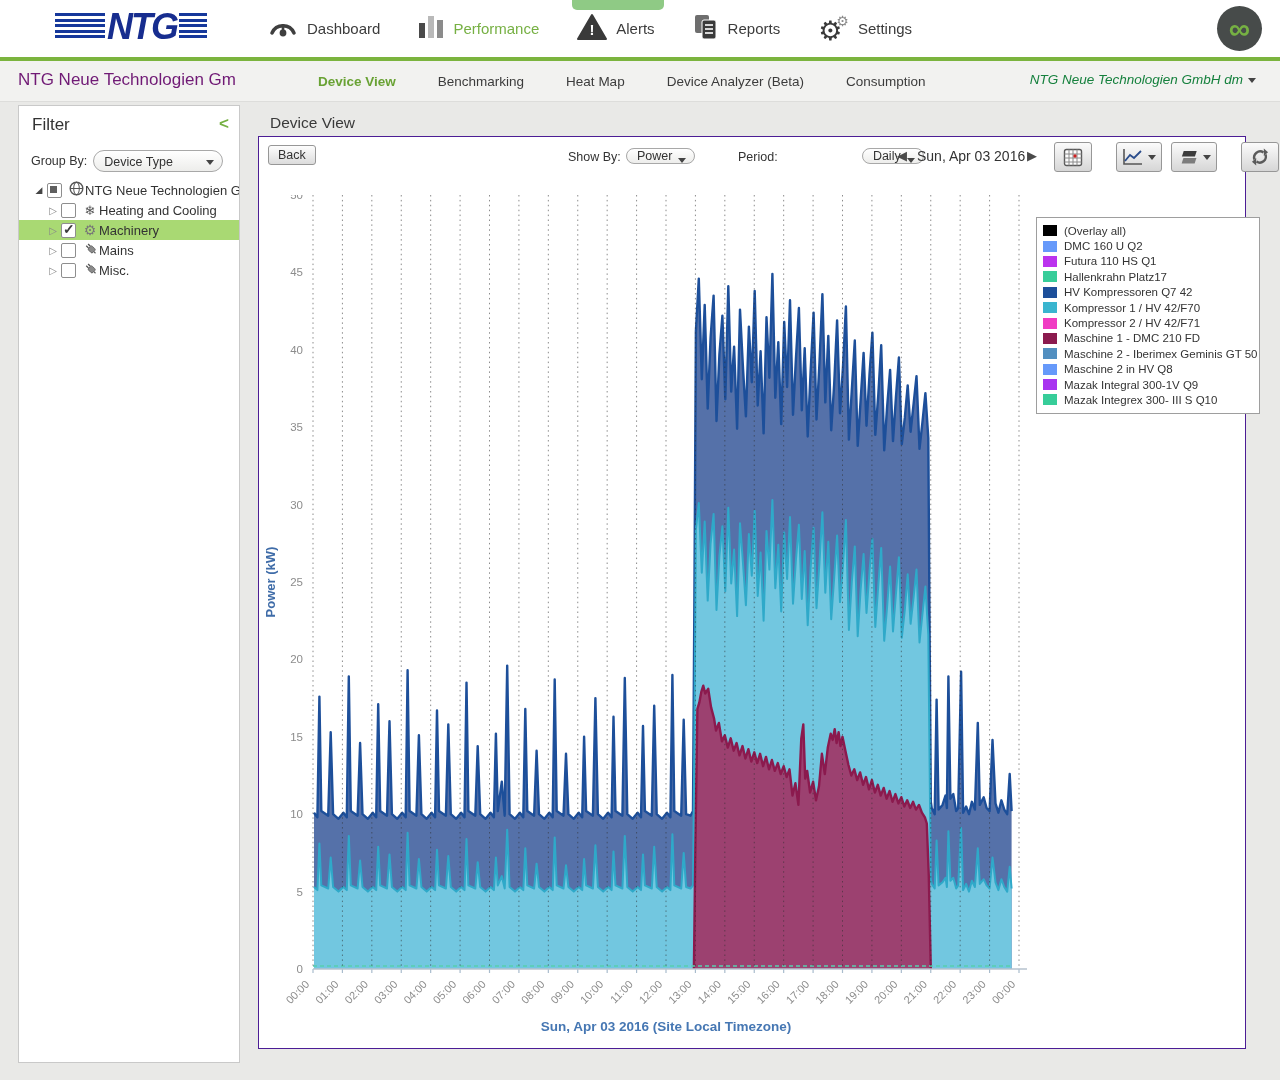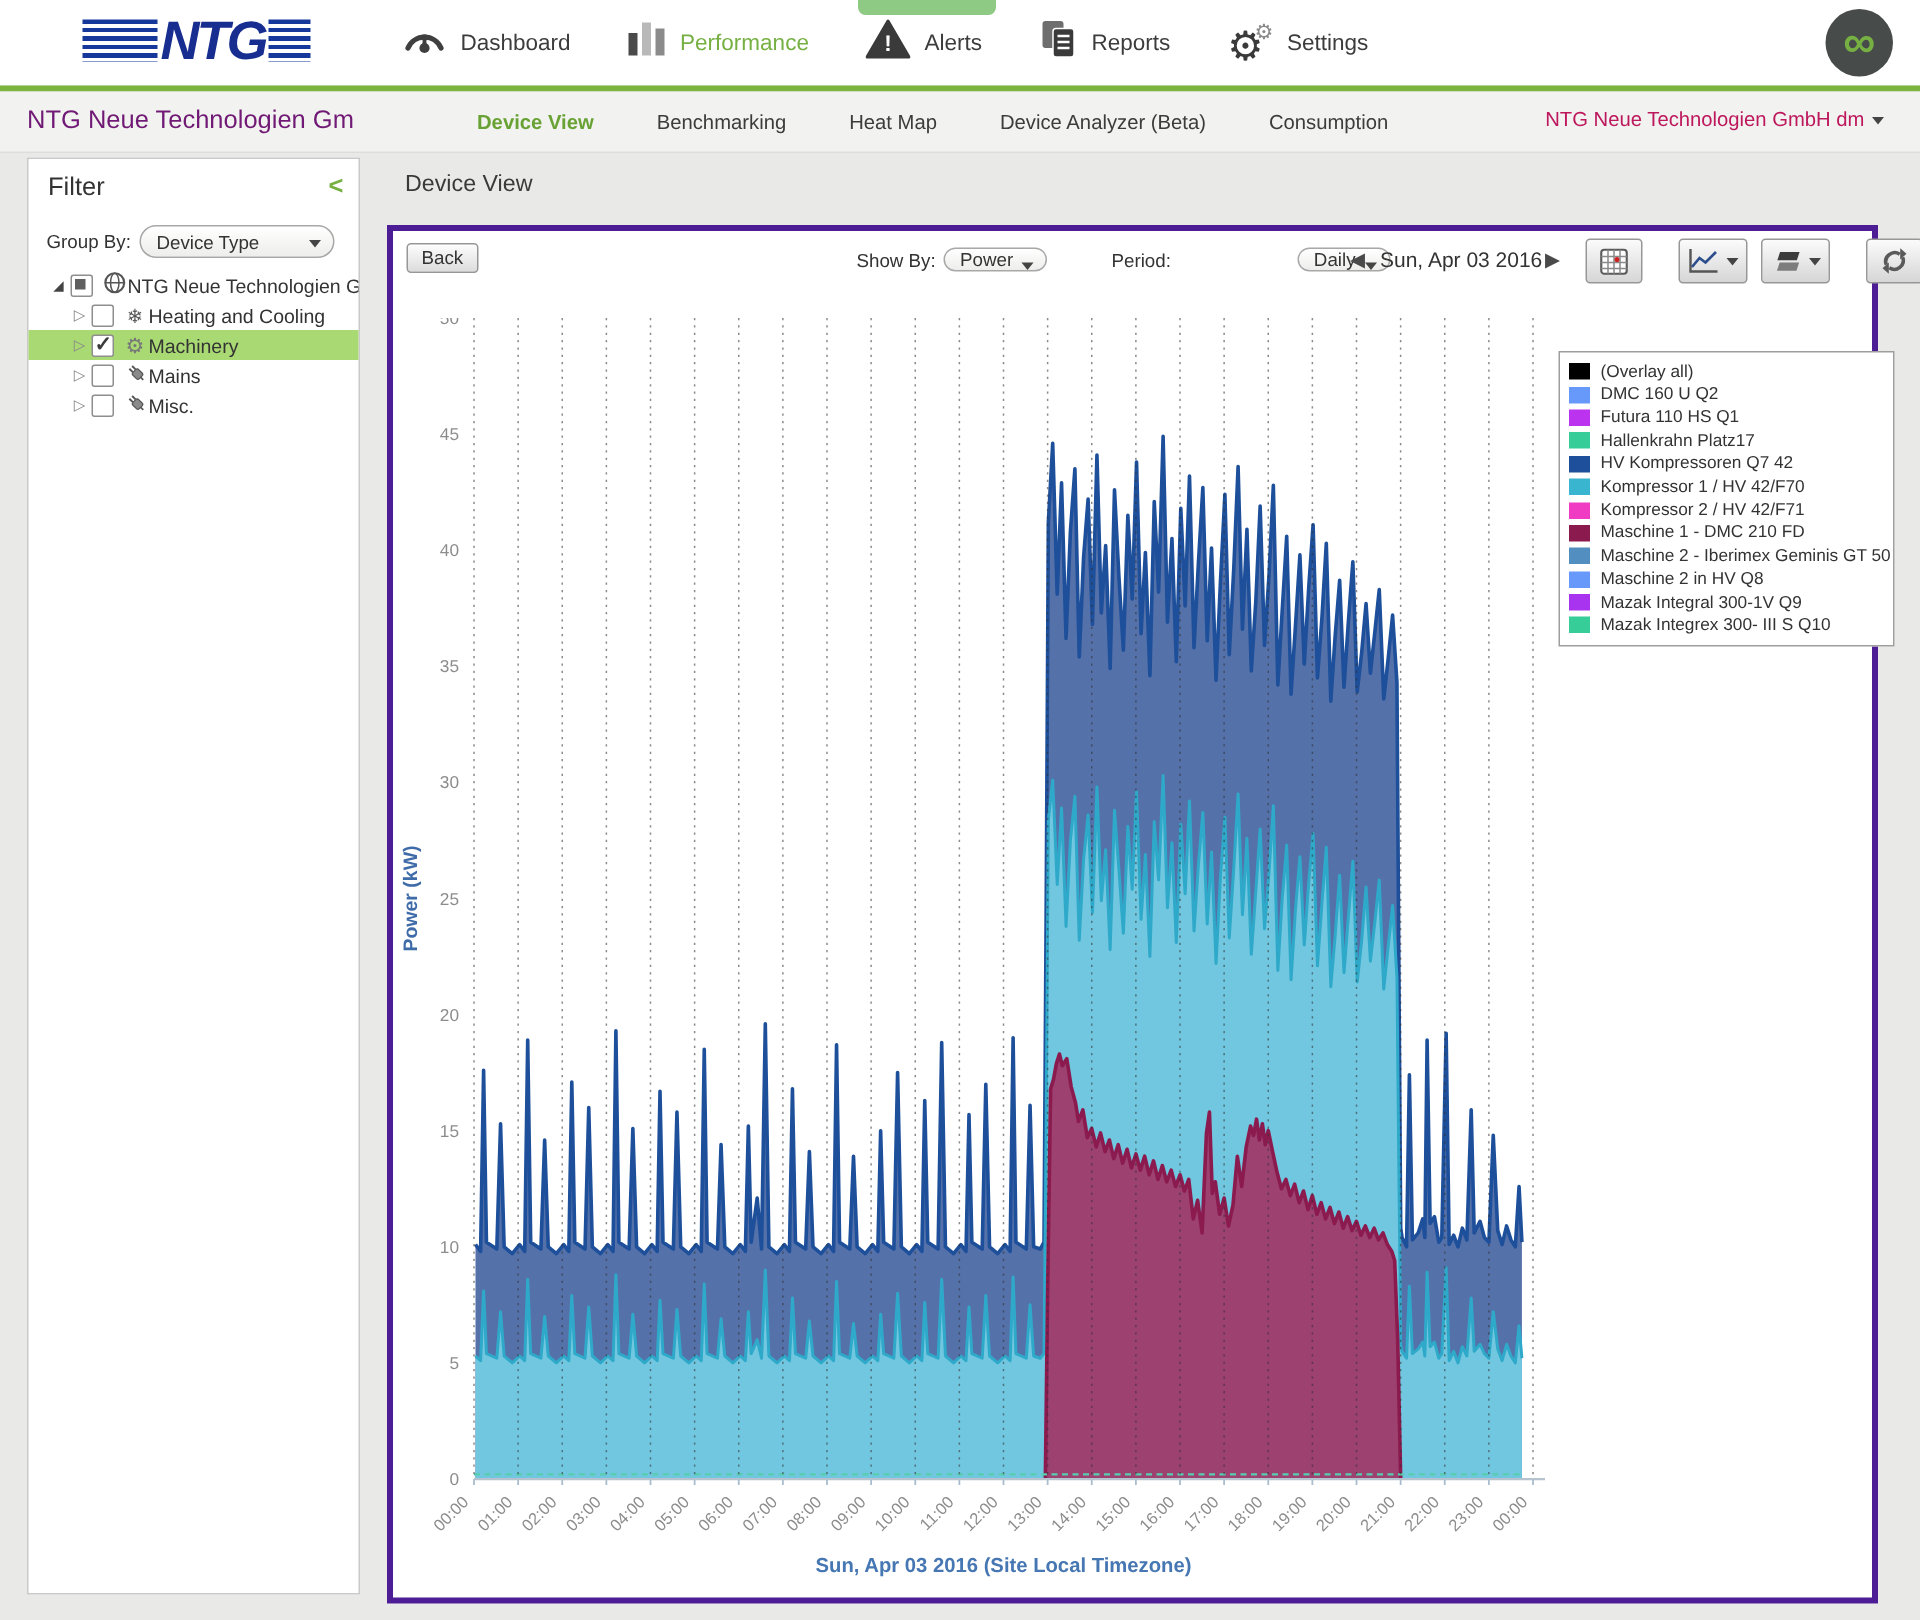--- a/index.html
+++ b/index.html
@@ -20,21 +20,21 @@
   #brand-circle{width:45px;height:45px;border-radius:50%;background:#474b4a;display:flex;align-items:center;justify-content:center;}
   #brand-circle span{color:#76b043;font-size:30px;font-weight:bold;line-height:40px;}
   #brand-name{font-size:27px;color:#8b8b8b;letter-spacing:0.5px;line-height:26px;}
   #brand-power{font-size:14px;font-weight:bold;color:#76b043;letter-spacing:2px;}
   
   #subnav{left:0;top:61px;width:1280px;height:40px;background:#f2f2f0;border-bottom:1px solid #dddddb;}
   #site-name{left:18px;top:70px;font-size:17px;color:#701a75;}
   #tabs{left:318px;top:61px;height:40px;display:flex;align-items:center;gap:42px;}
   .tab{font-size:13.5px;color:#3c3c3c;cursor:pointer;white-space:nowrap;}
   .tab.active{color:#69a234;font-weight:bold;}
-  #site-selector{right:24px;top:72px;font-size:13.5px;color:#be185d;cursor:pointer;}
+  #site-selector{right:24px;top:72px;font-size:13.5px;color:#15803d;cursor:pointer;font-style:italic;}
   .caret{display:inline-block;width:0;height:0;border-left:4px solid transparent;border-right:4px solid transparent;border-top:5px solid #444;margin-left:5px;vertical-align:middle;}
   
   #sidebar{left:18px;top:105px;width:220px;height:956px;background:#fff;border:1px solid #c9c9c9;}
   #filter-title{left:13px;top:9px;font-size:17px;color:#333;}
   #collapse{right:10px;top:8px;font-size:17px;font-weight:bold;color:#76b043;cursor:pointer;}
   #groupby-row{left:12px;top:44px;display:flex;align-items:center;gap:6px;}
   #groupby-label{font-size:12.5px;color:#333;}
   .select{position:relative;background:linear-gradient(#ffffff,#ededeb);border:1px solid #a8a8a8;border-radius:11px;height:22px;line-height:22px;font-size:12.5px;color:#333;padding:0 22px 0 10px;box-sizing:border-box;cursor:pointer;white-space:nowrap;}
   .select .caret{position:absolute;right:8px;top:9px;}
   .select.disabled{color:#b3b3b3;border-color:#cfcfcf;background:linear-gradient(#fdfdfd,#f4f4f4);}
@@ -44,21 +44,21 @@
   .trow .tw{width:12px;font-size:10px;color:#888;text-align:center;flex:0 0 12px;}
   .trow .tw.exp{color:#444;font-size:9px;}
   .cb{width:13px;height:13px;border:1px solid #8e8e8e;background:#fff;border-radius:2px;flex:0 0 13px;margin:0 5px 0 2px;position:relative;}
   .cb.partial::after{content:"";position:absolute;left:2px;top:2px;width:7px;height:7px;background:#5f5f5f;}
   .cb.checked::after{content:"\2713";position:absolute;left:1px;top:-3px;font-size:14px;font-weight:bold;color:#3c3c3c;}
   .ticon{width:18px;flex:0 0 18px;text-align:center;font-size:13px;color:#666;}
   .tlabel{font-size:13px;color:#333;}
   .trow.hl{background:#a9d973;}
   
   #page-title{left:270px;top:114px;font-size:15.5px;color:#3a3a3a;}
-  #panel{left:258px;top:150px;width:986px;height:911px;background:#fff;border:4px solid #4c1d95;}
+  #panel{left:258px;top:136px;width:986px;height:911px;background:#fff;border:1px solid #4c1d95;}
   .btn{background:linear-gradient(#fdfdfd,#dcdcdc);border:1px solid #979797;border-radius:3px;font-size:12.5px;color:#333;padding:2px 9px;cursor:pointer;}
   #back-btn{left:9px;top:8px;}
   .tlab{font-size:12.5px;color:#333;}
   #showby-label{left:309px;top:13px;}
   #showby-select{left:367px;top:8px;width:88px;}
   #period-label{left:479px;top:13px;}
   #period-select{left:529px;top:8px;width:82px;}
   #prev-arrow{left:638px;top:11px;font-size:13px;color:#4a4a4a;cursor:pointer;}
   #date-label{left:658px;top:11px;font-size:14px;color:#333;}
   #next-arrow{left:768px;top:11px;font-size:13px;color:#4a4a4a;cursor:pointer;}

